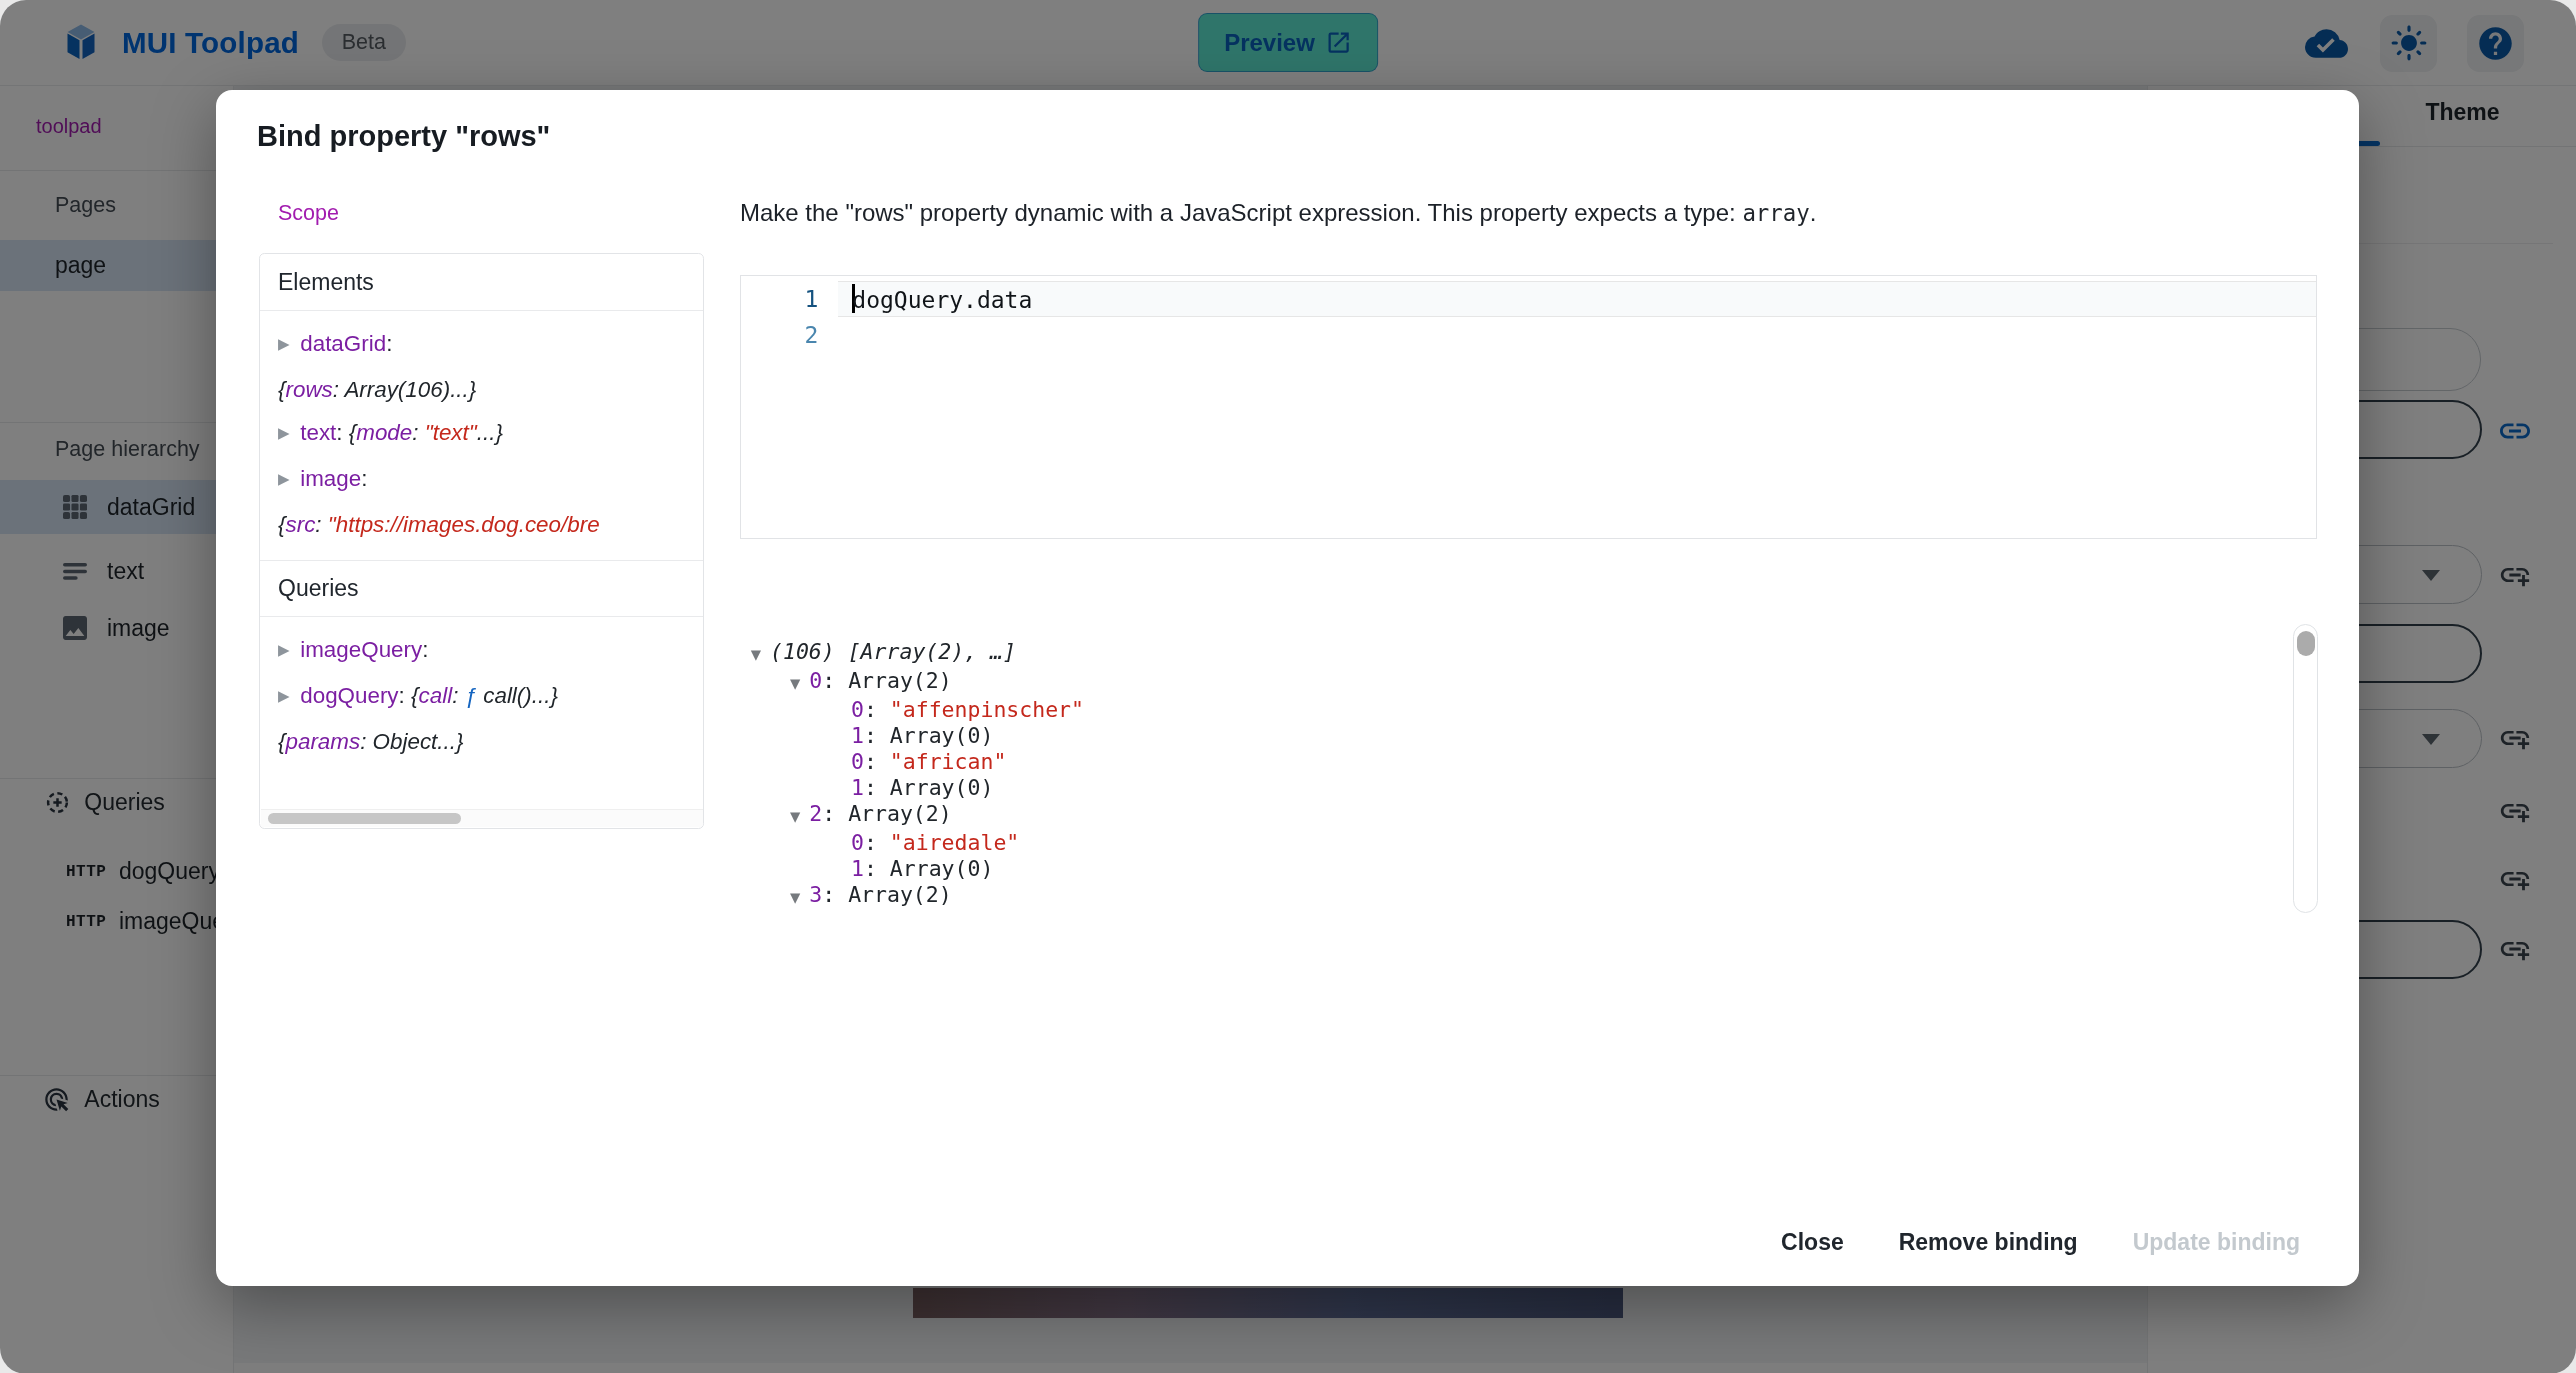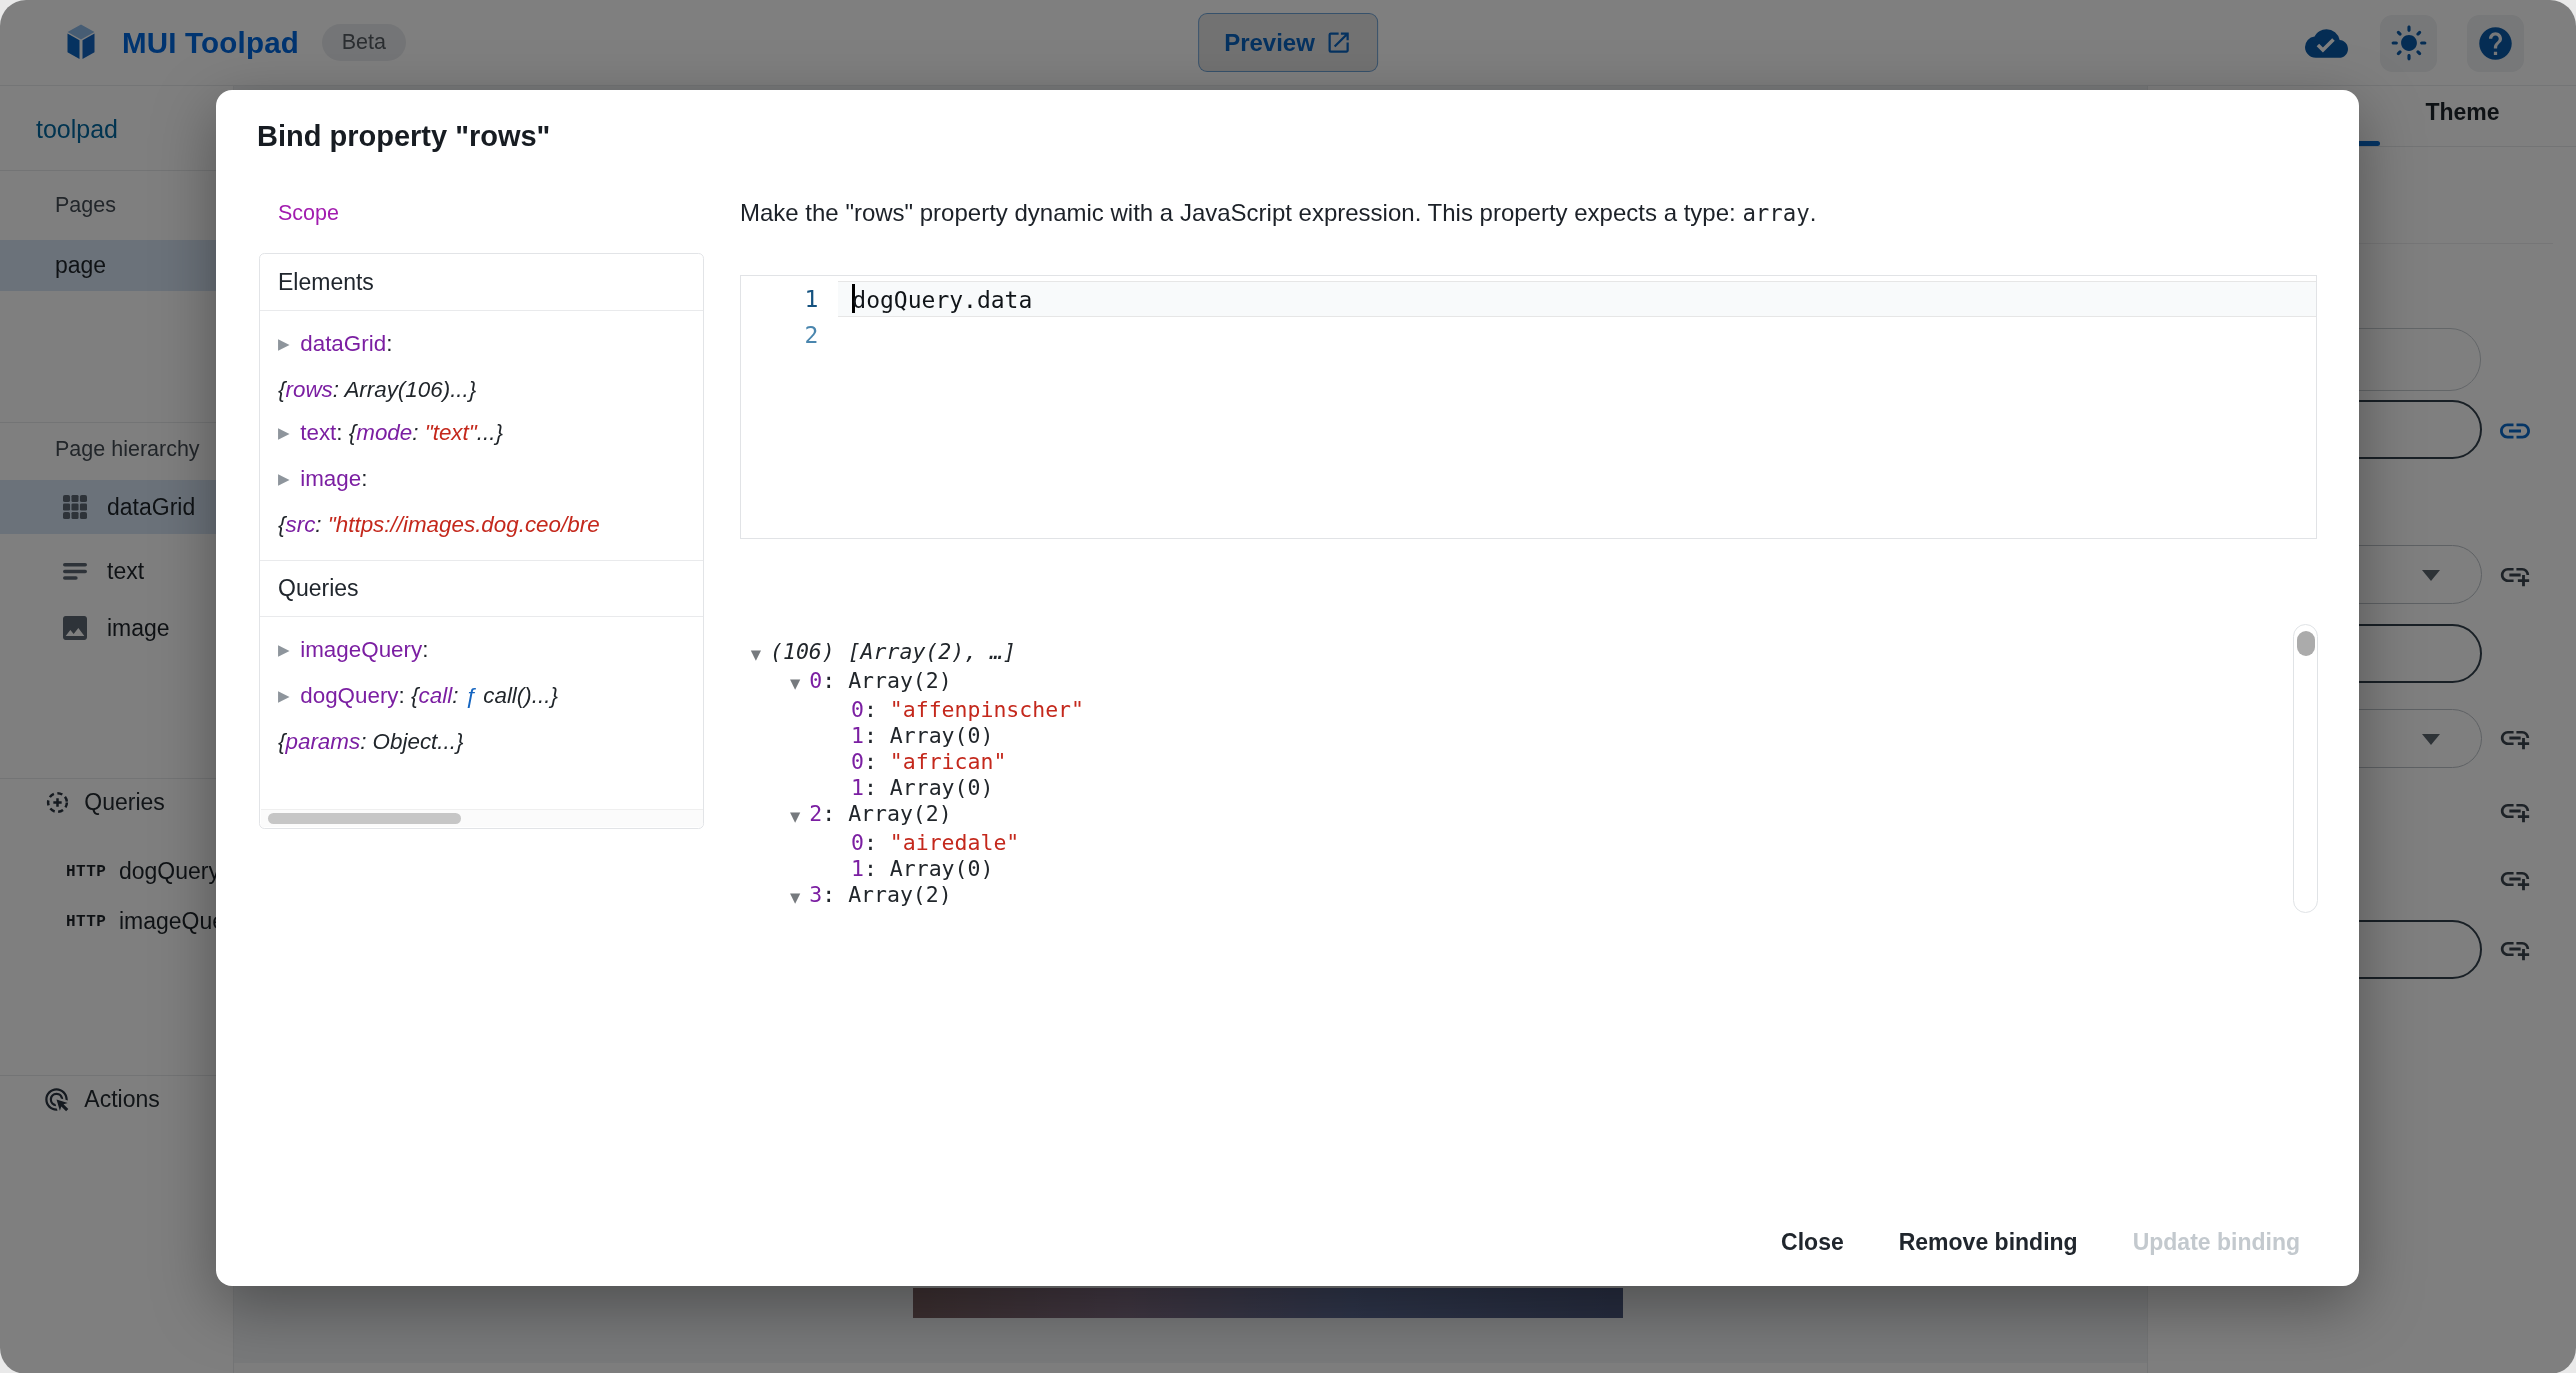--- a/index.html
+++ b/index.html
@@ -6,28 +6,28 @@
   html,body { width:2576px; height:1374px; background:#e9e9e9; }
   body { font-family:"Liberation Sans", sans-serif; color:#20262d; }
   #screen { position:relative; width:2576px; height:1374px; overflow:hidden; background:#f1f3f5;border-radius:26px; }
 
   
   .topbar { position:absolute; left:0; top:0; width:2576px; height:86px; background:#fff; border-bottom:0.9px solid #e9eaec; }
   .brand { position:absolute; left:63px; top:23px; display:flex; align-items:center; gap:23px; }
   .brand-title { font-size:29.5px; font-weight:700; color:#0068e0; letter-spacing:0.2px; }
   .beta-chip { background:#e9ebee; color:#565c63; font-size:21.5px; font-weight:500; border-radius:894px; padding:6.3px 19.7px; }
   .preview-btn { position:absolute; left:50%; transform:translateX(-50%); top:13.4px; height:59px; display:flex; align-items:center; gap:10px;
-    border:1.8px solid rgba(11,107,203,.55); border-radius:9px; padding:0 25px; color:#0b64c0; font-weight:700; font-size:24px; background:#e5e5e5; cursor:pointer; }
+    border:1.8px solid rgba(11,107,203,.55); border-radius:9px; padding:0 25px; color:#0b64c0; font-weight:700; font-size:24px; background:#5eead4; cursor:pointer; }
   .top-icons { position:absolute; right:52px; top:0; height:86px; display:flex; align-items:center; gap:30px; }
   .icon-btn { width:57px; height:57px; border-radius:12.5px; background:#eef0f2; display:flex; align-items:center; justify-content:center; border:none; cursor:pointer; }
   .icon-plain { width:48px; height:48px; display:flex; align-items:center; justify-content:center; }
 
   
   .sidebar { position:absolute; left:0; top:86px; width:234px; height:1288px; background:#fff; border-right:0.9px solid #e9eaec; }
-  .ws-name { position:absolute; left:36px; top:29px; font-size:25px; font-weight:500; color:#0369a1; }
+  .ws-name { position:absolute; left:36px; top:29px; font-size:20px; font-weight:500; color:#a21caf; }
   .sb-div { position:absolute; left:0; width:234px; height:0.9px; background:#e7e8ea; }
   .sb-label { position:absolute; left:55px; font-size:21.5px; color:#454d55; }
   .sb-item { position:absolute; left:0; width:234px; display:flex; align-items:center; cursor:pointer; }
   .sb-item.sel { background:#d7e5f5; }
   .sb-item .lbl { font-size:23px; color:#1f252b; }
   .sb-sec-head { position:absolute; display:flex; align-items:center; gap:14.3px; font-size:23px; color:#242b31; cursor:pointer; }
   .http-tag { font-size:16px; font-weight:700; letter-spacing:0.5px; color:#1f252b;font-family:Liberation Mono, monospace; }
 
   
   .rpanel { position:absolute; left:2147px; top:86px; width:429px; height:1288px; background:#fff; border-left:0.9px solid #e9eaec; }

